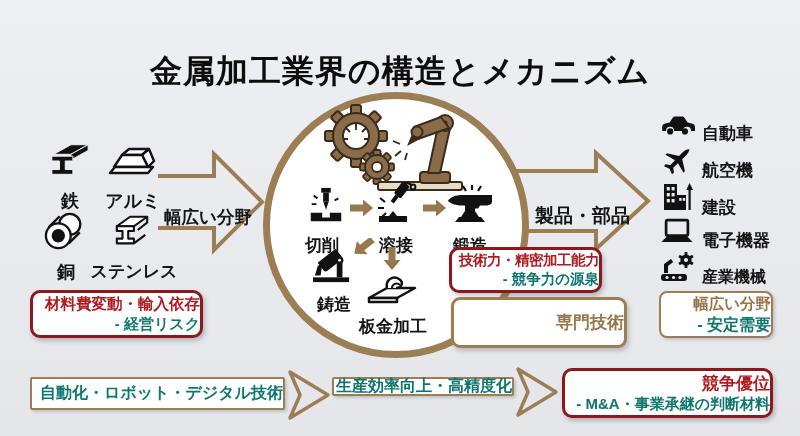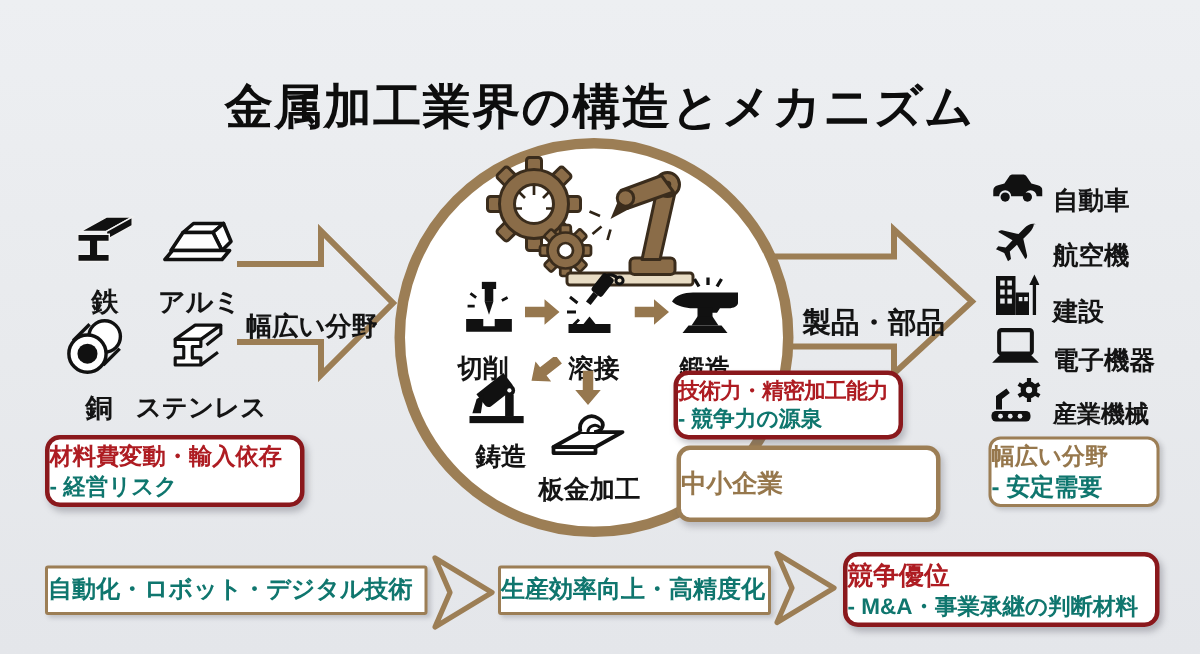--- a/index.html
+++ b/index.html
@@ -19,21 +19,21 @@
   }
 
   .circle {
     left:263px; top:92px; width:266px; height:266px; border-radius:50%;
     background:#ffffff; border:7px solid #9c7e55; z-index:2;
   }
   .z3 { z-index:3; }
   .z4 { z-index:4; }
   .z1 { z-index:1; }
 
-  .box { background:#ffffff; display:flex; flex-direction:column; justify-content:center; align-items:flex-start; }
+  .box { background:#ffffff; display:flex; flex-direction:column; justify-content:center; align-items:flex-end; }
   .box-red   { border:3px solid #8a181c; border-radius:10px; box-shadow:2px 3px 4px rgba(90,90,100,.35); }
   .box-tan   { border:3px solid #9c7e55; border-radius:9px;  box-shadow:2px 3px 4px rgba(90,90,100,.30); }
   .box-plain { border:2.5px solid #9c7e55; border-radius:2px; box-shadow:2px 2px 3px rgba(90,90,100,.25); }
   .t-red { color:#ae1c22; font-weight:800; }
   .t-tan { color:#96774c; font-weight:800; }
   .t-blk { color:#0f766e; font-weight:700; }
 </style>
 </head>
 <body>
 
@@ -200,21 +200,21 @@
   <div class="abs lbl c z3" style="left:357px;top:307px;width:72px;font-size:17px">板金加工</div>
 
   <div class="abs lbl z3" style="left:535px;top:195px;font-size:19px;font-weight:800">製品・部品</div>
 
   <div class="abs box box-red z4" style="left:449px;top:247px;width:153px;height:46px">
     <div class="t-red" style="font-size:14.5px;letter-spacing:-0.5px">技術力・精密加工能力</div>
     <div class="t-blk" style="font-size:14.5px">- 競争力の源泉</div>
   </div>
 
   <div class="abs box box-tan z4" style="left:451px;top:297px;width:176px;height:51px">
-    <div class="t-tan" style="font-size:17px">中小企業</div>
+    <div class="t-tan" style="font-size:17px">専門技術</div>
   </div>
 
   <svg class="abs" style="left:659px;top:111px" width="36" height="26" viewBox="0 0 34 24">
     <path d="M3,15 c0,-2 1,-3 3,-3.5 l4,-1 3,-4.5 c.5,-.8 1.5,-1.2 2.5,-1.2 h6 c1,0 2,.4 2.5,1.2 l3,4.5 4,1 c2,.5 3,1.5 3,3.5 v3.5 h-3.7 a3.8,3.8 0 0 0 -7.6,0 h-8.4 a3.8,3.8 0 0 0 -7.6,0 H3 z" fill="#111"></path>
     <circle cx="10.5" cy="19" r="2.9" fill="#111"></circle>
     <circle cx="24.5" cy="19" r="2.9" fill="#111"></circle>
   </svg>
   <div class="abs lbl" style="left:702px;top:114px;font-size:17px">自動車</div>
 
   <svg class="abs" style="left:661px;top:148px" width="32" height="30" viewBox="0 0 30 30">
@@ -269,21 +269,21 @@
   </div>
 
   <div class="abs box box-plain" style="left:30px;top:377px;width:255px;height:33px">
     <div class="t-blk" style="font-size:16px;font-weight:800">自動化・ロボット・デジタル技術</div>
   </div>
 
   <svg class="abs" style="left:286px;top:368px" width="46" height="54" viewBox="0 0 46 54">
     <polygon points="4,4 42,27 4,50 14,27" fill="none" stroke="#9c7e55" stroke-width="3.5" stroke-linejoin="round"></polygon>
   </svg>
 
-  <div class="abs box box-plain" style="left:332px;top:377px;width:182px;height:33px">
+  <div class="abs box box-plain" style="left:332px;top:377px;width:182px;height:19px">
     <div class="t-blk" style="font-size:16px;font-weight:800">生産効率向上・高精度化</div>
   </div>
 
   <svg class="abs" style="left:514px;top:365px" width="46" height="54" viewBox="0 0 46 54">
     <polygon points="4,4 42,27 4,50 14,27" fill="none" stroke="#9c7e55" stroke-width="3.5" stroke-linejoin="round"></polygon>
   </svg>
 
   <div class="abs box box-red" style="left:562px;top:368px;width:211px;height:50px;border-width:3.5px">
     <div class="t-red" style="font-size:17px">競争優位</div>
     <div class="t-blk" style="font-size:15px">- M&amp;A・事業承継の判断材料</div>

